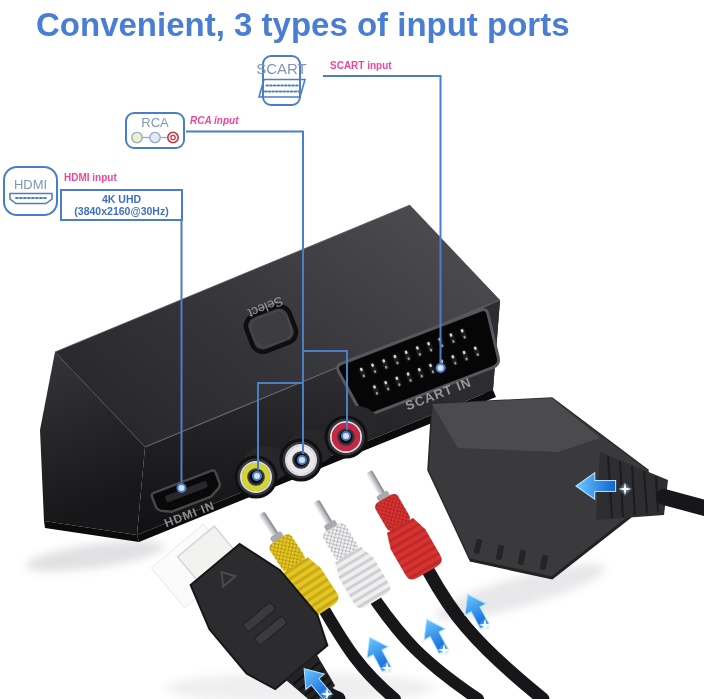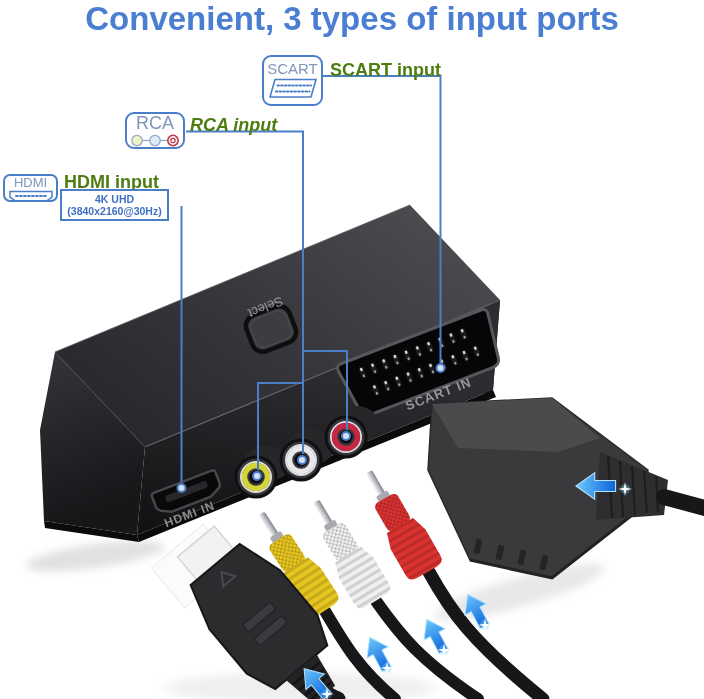--- a/index.html
+++ b/index.html
@@ -1,35 +1,35 @@
 <!DOCTYPE html>
 <html><head>
 <meta charset="utf-8">
 <style>
   html,body{margin:0;padding:0;background:#ffffff;}
   .stage{position:relative;width:704px;height:699px;background:#ffffff;overflow:hidden;
          font-family:"Liberation Sans",sans-serif;}
-  .title{position:absolute;top:0;left:0;right:0;text-align:center;
-         font-size:33px;font-weight:bold;color:#4a7ed2;}
+  .title{position:absolute;top:6px;left:0;right:0;
+         font-size:33px;font-weight:bold;color:#4a7ed2;padding-left:36px;}
   .scene{position:absolute;left:0;top:0;}
   .co-box{position:absolute;border:2px solid #4a7ec9;border-radius:9px;background:#fff;
           display:flex;flex-direction:column;align-items:center;justify-content:center;gap:1px;
           box-sizing:border-box;z-index:5;}
   .co-box .lbl{color:#8095ba;line-height:1;}
-  .scart-box{left:262px;top:55px;width:61px;height:51px;}
+  .scart-box{left:262px;top:55px;width:39px;height:51px;}
   .scart-box .lbl{font-size:15px;}
   .rca-box{left:125px;top:112px;width:60px;height:37px;}
-  .rca-box .lbl{font-size:18px;}
-  .hdmi-box{left:3px;top:174px;width:55px;height:28px;border-radius:7px;}
+  .rca-box .lbl{font-size:13px;}
+  .hdmi-box{left:3px;top:166px;width:55px;height:50px;border-radius:14px;}
   .hdmi-box .lbl{font-size:13px;}
-  .co-label{position:absolute;font-weight:bold;color:#4d7c0f;font-size:18px;z-index:5;}
+  .co-label{position:absolute;font-weight:bold;color:#ec4899;font-size:10px;z-index:5;}
   .scart-label{left:330px;top:60px;}
   .rca-label{left:190px;top:115px;font-style:italic;}
   .hdmi-label{left:64px;top:172px;text-align:right;}
-  .sub-label{position:absolute;left:60px;top:189px;width:109px;box-sizing:border-box;
+  .sub-label{position:absolute;left:60px;top:189px;width:123px;box-sizing:border-box;
              border:2px solid #4a7ec9;font-size:10.5px;font-weight:bold;color:#3f6fc4;
              padding:2px 0;text-align:center;background:#fff;z-index:5;}
 </style>
 </head>
 <body>
 
 <div class="stage">
 
   <svg class="scene" width="704" height="699" viewBox="0 0 704 699">
     <defs>

